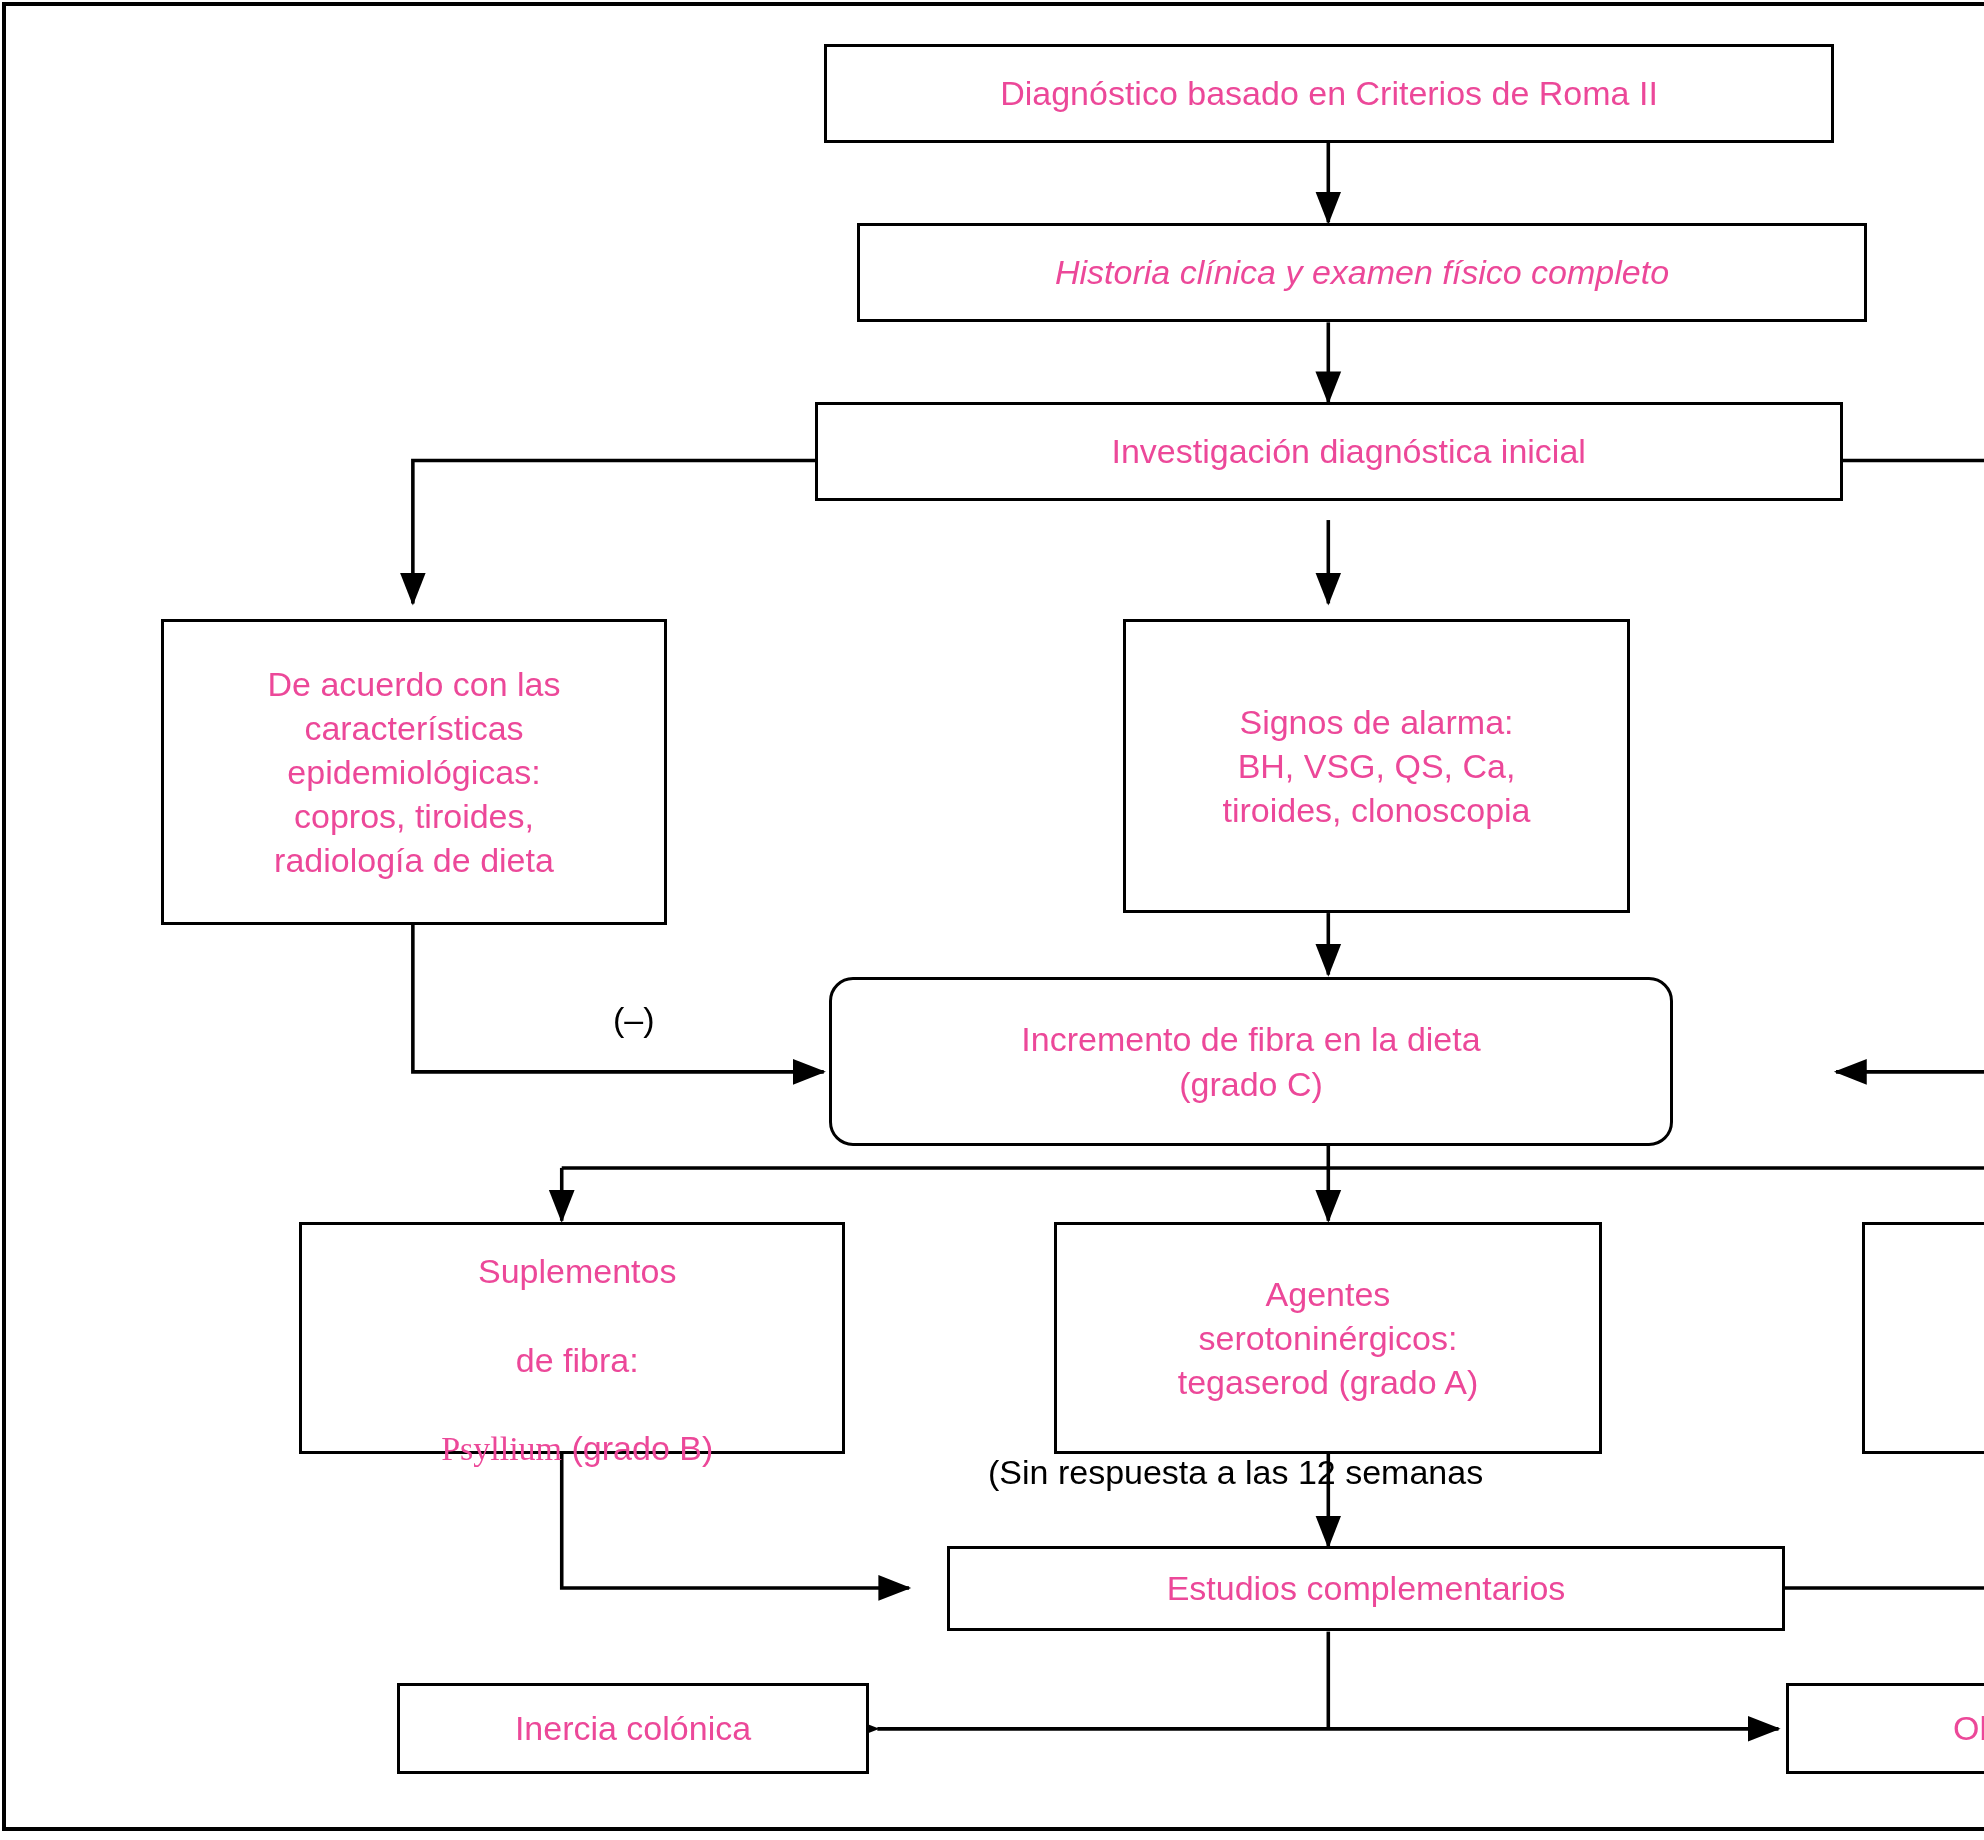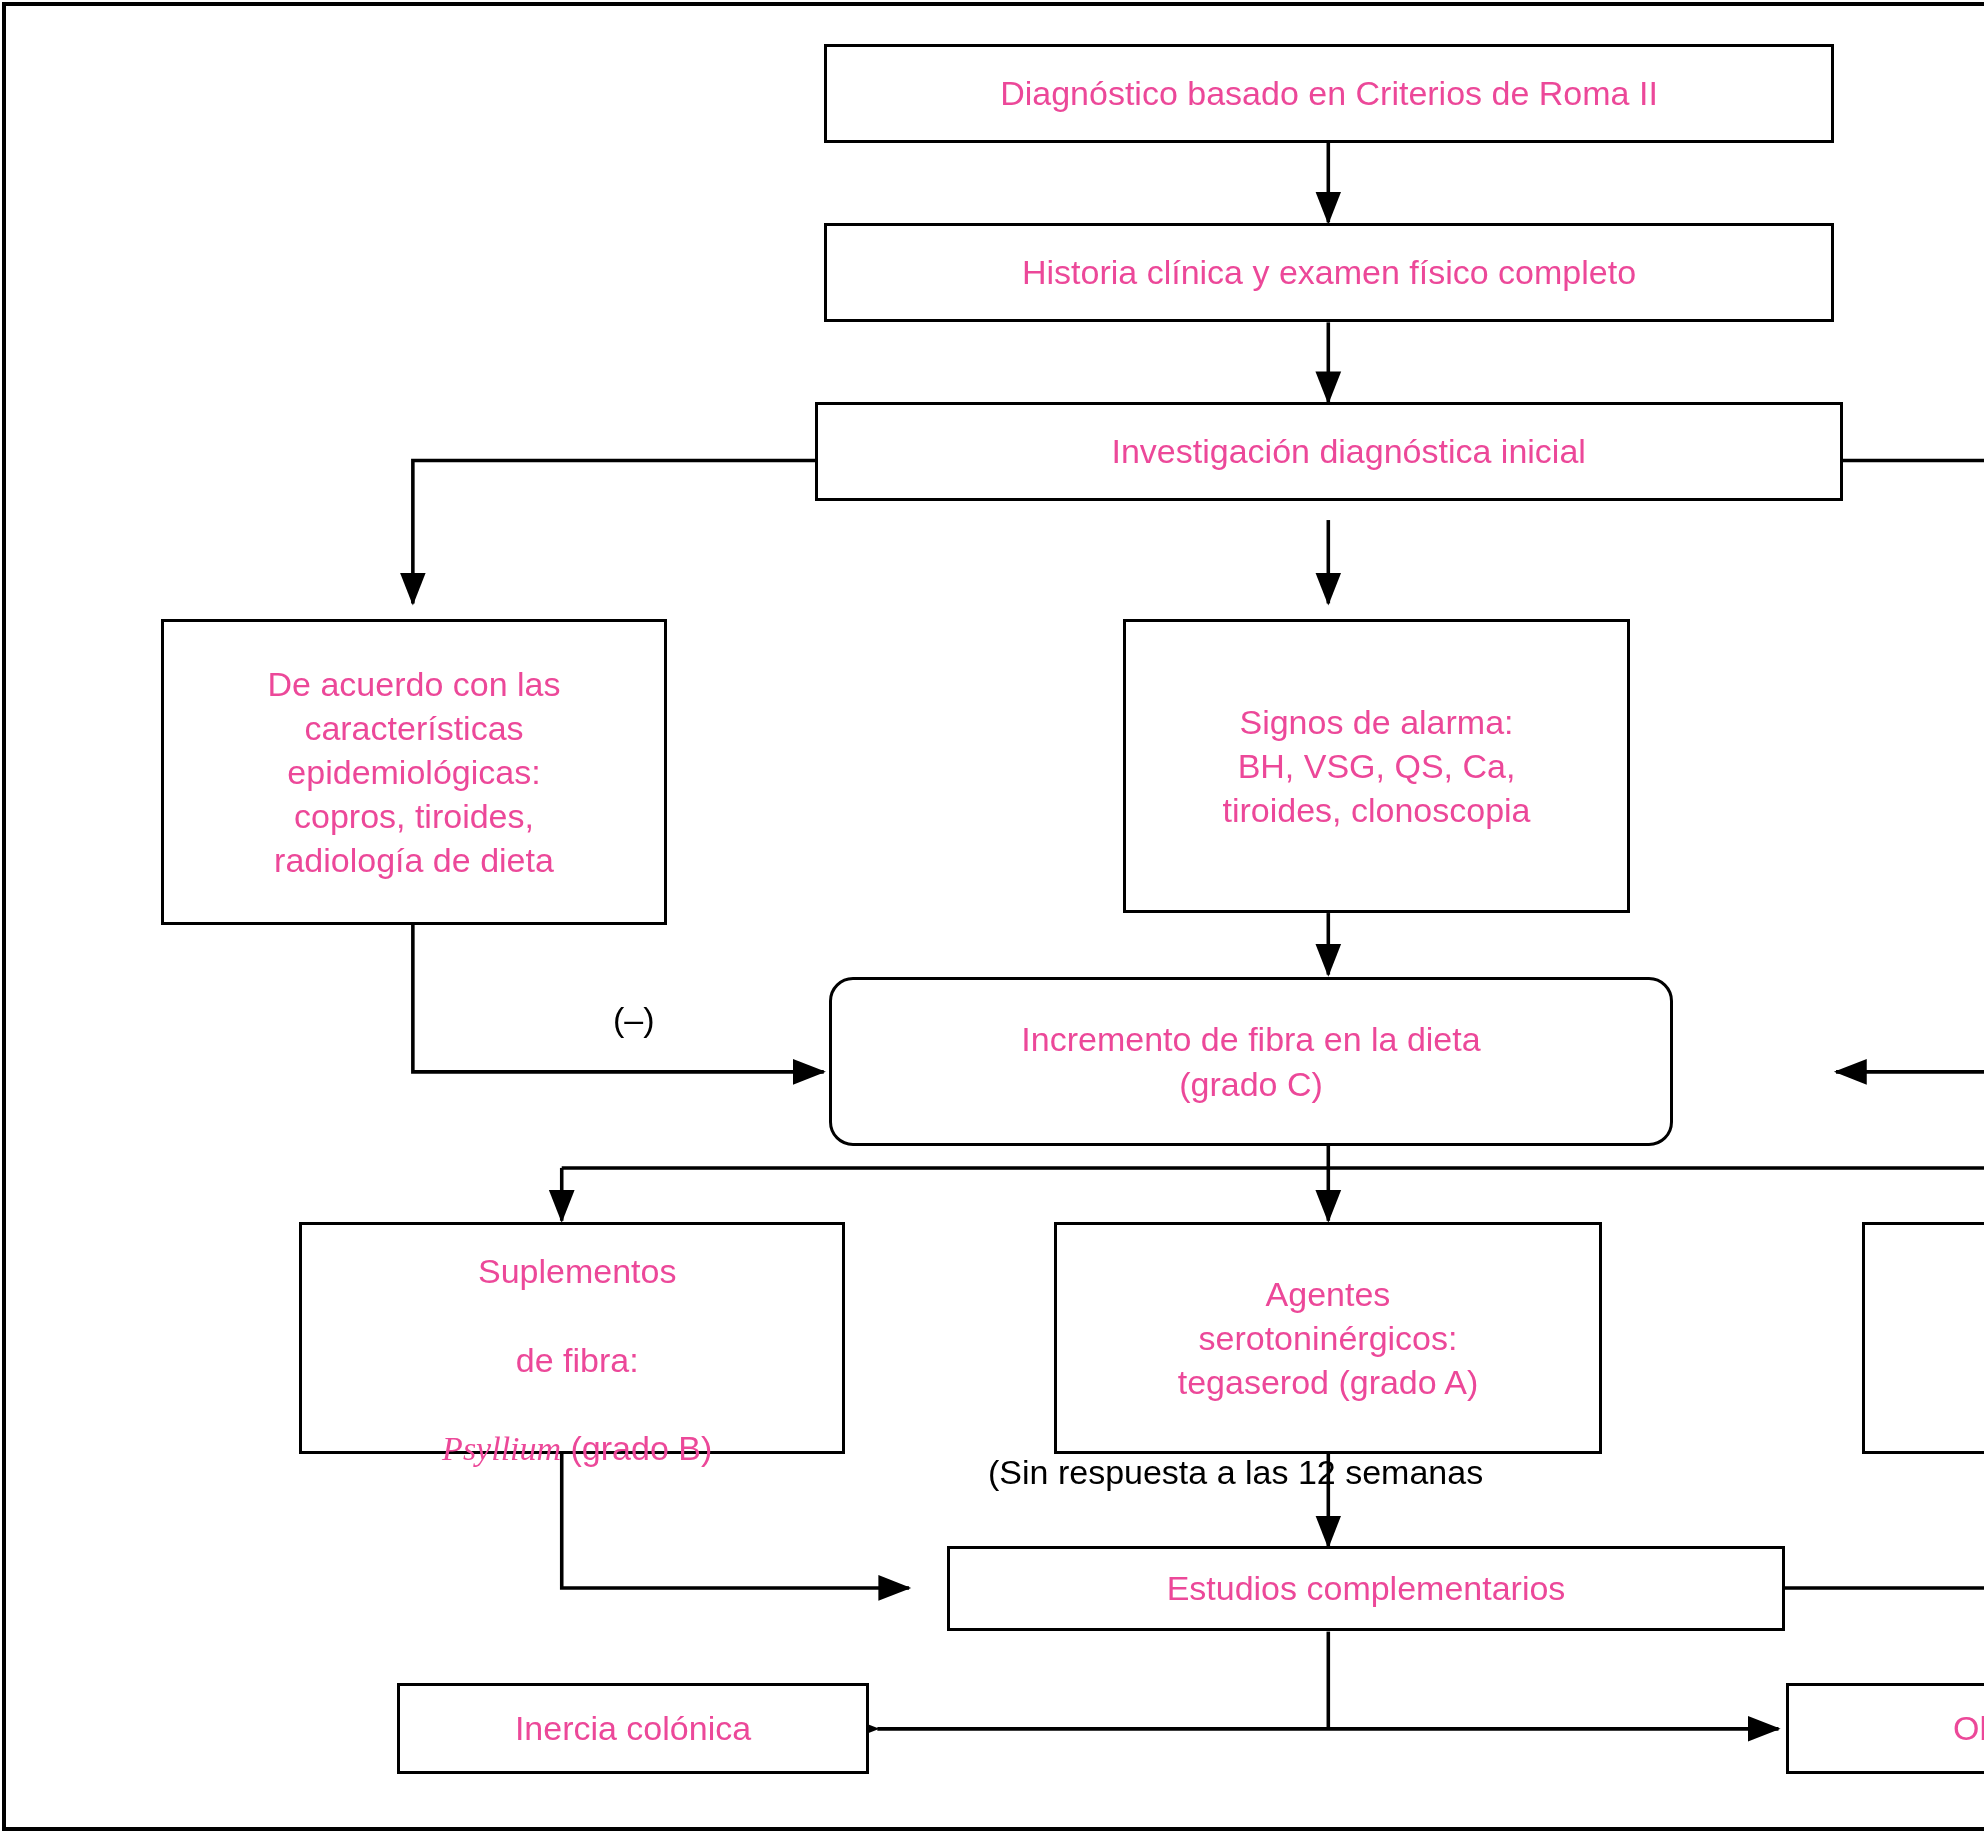--- a/index.html
+++ b/index.html
@@ -51,21 +51,21 @@
     white-space: pre-line;
   }
   .lbl {
     position: absolute;
     color: #000000;
     font-family: "Liberation Sans", sans-serif;
     font-size: 34px;
     line-height: 1.15;
     white-space: pre;
   }
-  .ital { font-style: italic; font-family: "Liberation Serif", serif; }
+  .ital { font-family: "Liberation Serif", serif; }
 </style>
 </head>
 <body>
 
 <div id="stage">
 
   <div id="frame"></div>
 
   <svg class="wires" viewBox="0 0 6693 4635" preserveAspectRatio="none">
     <defs>
@@ -103,21 +103,21 @@
 
       <path d="M3346,4110 L3346,4355"></path>
       <path d="M2210,4355 L4480,4355" marker-start="url(#ah)" marker-end="url(#ah)"></path>
     </g>
   </svg>
 
   <div class="node" style="left:824px; top:44px; width:1010px; height:99px;">
     <span>Diagnóstico basado en Criterios de Roma II</span>
   </div>
 
-  <div class="node" style="left:824px; top:223px; width:1010px; height:99px;">
+  <div class="node" style="left:857px; top:223px; width:1010px; height:99px;font-style:italic;">
     <span>Historia clínica y examen físico completo</span>
   </div>
 
   <div class="node" style="left:815px; top:402px; width:1028px; height:99px;padding-left:45px;">
     <span>Investigación diagnóstica inicial</span>
   </div>
 
   <div class="node" style="left:161px; top:619px; width:506px; height:306px;">
     <span>De acuerdo con las
 características

